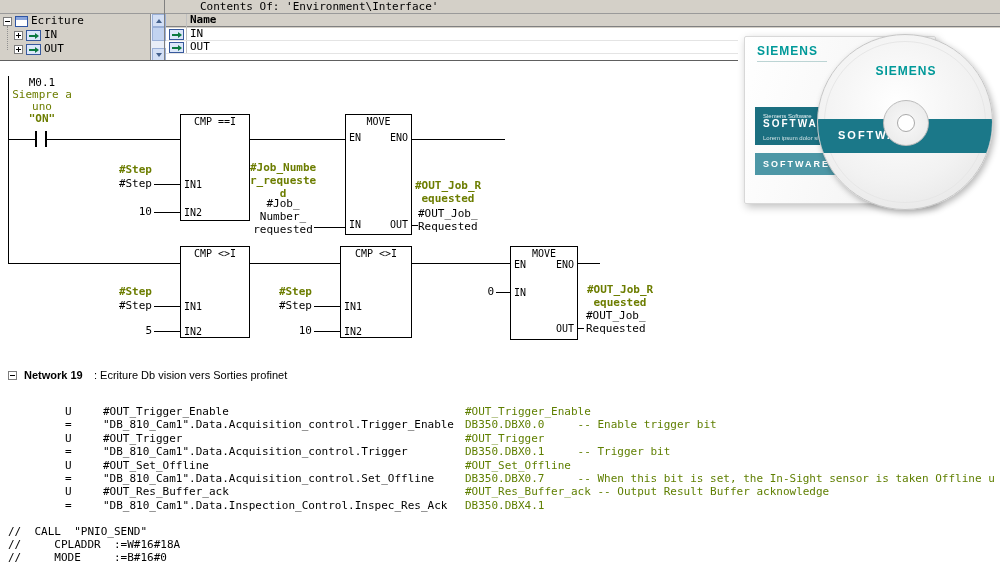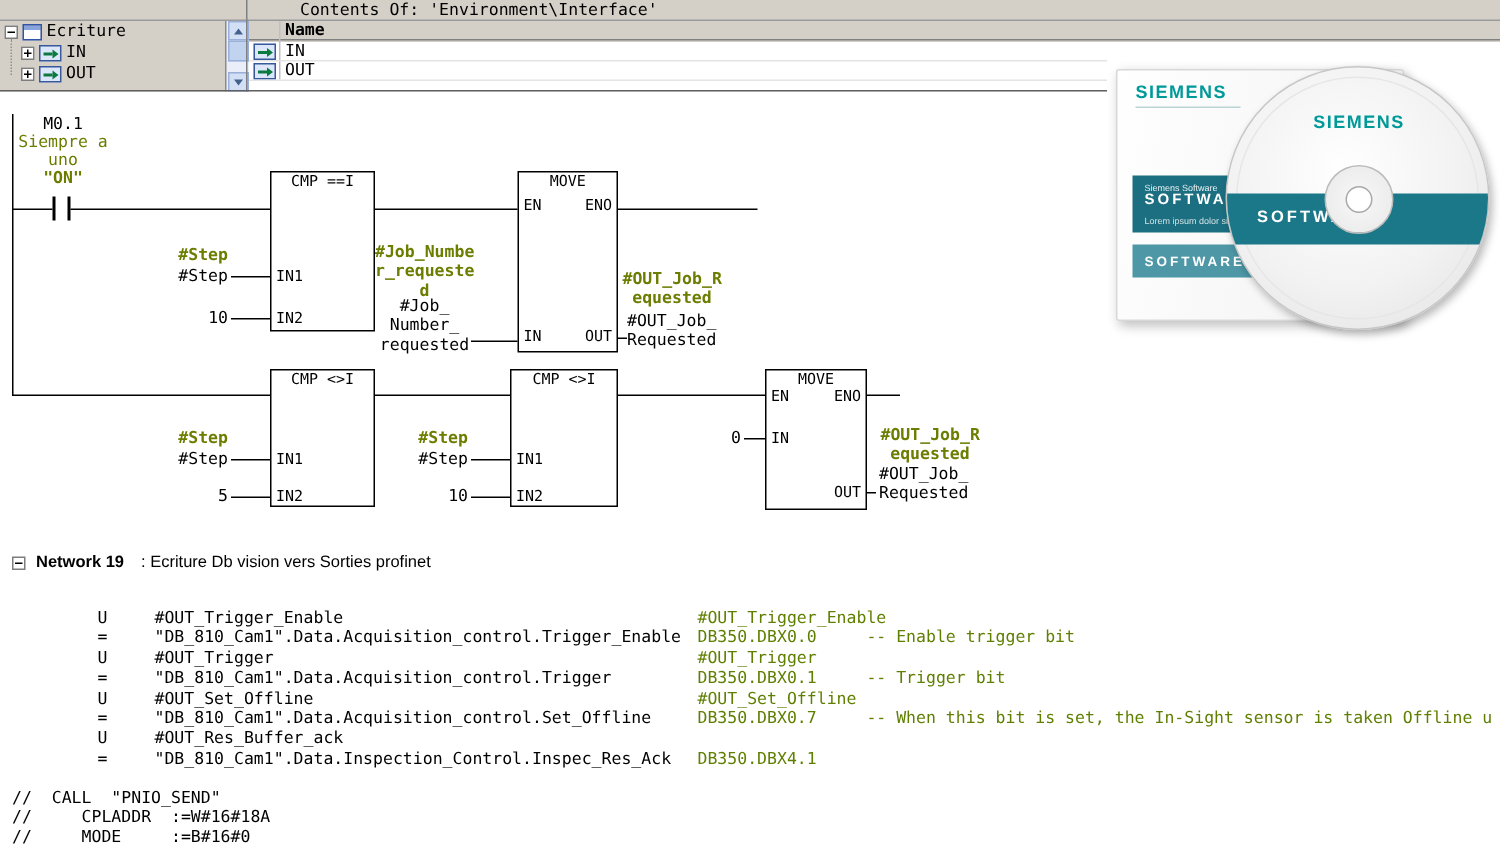--- a/index.html
+++ b/index.html
@@ -225,35 +225,36 @@
       <span class="a st-cmt cmt pre">#OUT_Set_Offline</span>
     </div>
     <div class="stl-line">
       <span class="a st-op">=</span>
       <span class="a st-opr">"DB_810_Cam1".Data.Acquisition_control.Set_Offline</span>
       <span class="a st-cmt cmt pre">DB350.DBX0.7     -- When this bit is set, the In-Sight sensor is taken Offline u</span>
     </div>
     <div class="stl-line">
       <span class="a st-op">U</span>
       <span class="a st-opr">#OUT_Res_Buffer_ack</span>
+      <span class="a st-cmt cmt pre">#OUT_Res_Buffer_ack -- Output Result Buffer acknowledge</span>
     </div>
     <div class="stl-line">
       <span class="a st-op">=</span>
       <span class="a st-opr">"DB_810_Cam1".Data.Inspection_Control.Inspec_Res_Ack</span>
       <span class="a st-cmt cmt pre">DB350.DBX4.1</span>
     </div>
   </div>
 
   <div class="a" style="left:8px;top:526px;">
     <div class="pre" style="height:13px;">//  CALL  "PNIO_SEND"</div>
     <div class="pre" style="height:13px;">//     CPLADDR  :=W#16#18A</div>
     <div class="pre" style="height:13px;">//     MODE     :=B#16#0</div>
   </div>
 
-  <div class="a" style="left:738px;top:38px;width:262px;height:188px;background:#fff;">
+  <div class="a" style="left:738px;top:28px;width:262px;height:188px;background:#fff;">
 
     <div class="a" style="left:6px;top:8px;width:192px;height:168px;background:linear-gradient(105deg,#ffffff,#f1f1f1);border:1px solid #d8d8d8;border-radius:2px;box-shadow:2px 3px 8px rgba(0,0,0,0.25);">
       <div class="a sans" style="left:12px;top:8px;color:#009999;font-weight:bold;font-size:12px;letter-spacing:1px;">SIEMENS</div>
       <div class="a" style="left:12px;top:24px;width:70px;height:1px;background:#bcd4d4;"></div>
       <div class="a" style="left:10px;top:70px;width:172px;height:38px;background:#1b6f80;color:#fff;">
         <div class="a sans" style="left:8px;top:3px;font-size:6px;opacity:0.9;">Siemens Software</div>
         <div class="a sans" style="left:8px;top:11px;font-weight:bold;font-size:10px;letter-spacing:2px;">SOFTWARE</div>
         <div class="a sans" style="left:8px;top:25px;font-size:6px;opacity:0.8;">Lorem ipsum dolor sit amet</div>
       </div>
       <div class="a" style="left:10px;top:116px;width:172px;height:22px;background:#4d97a6;color:#fff;">

